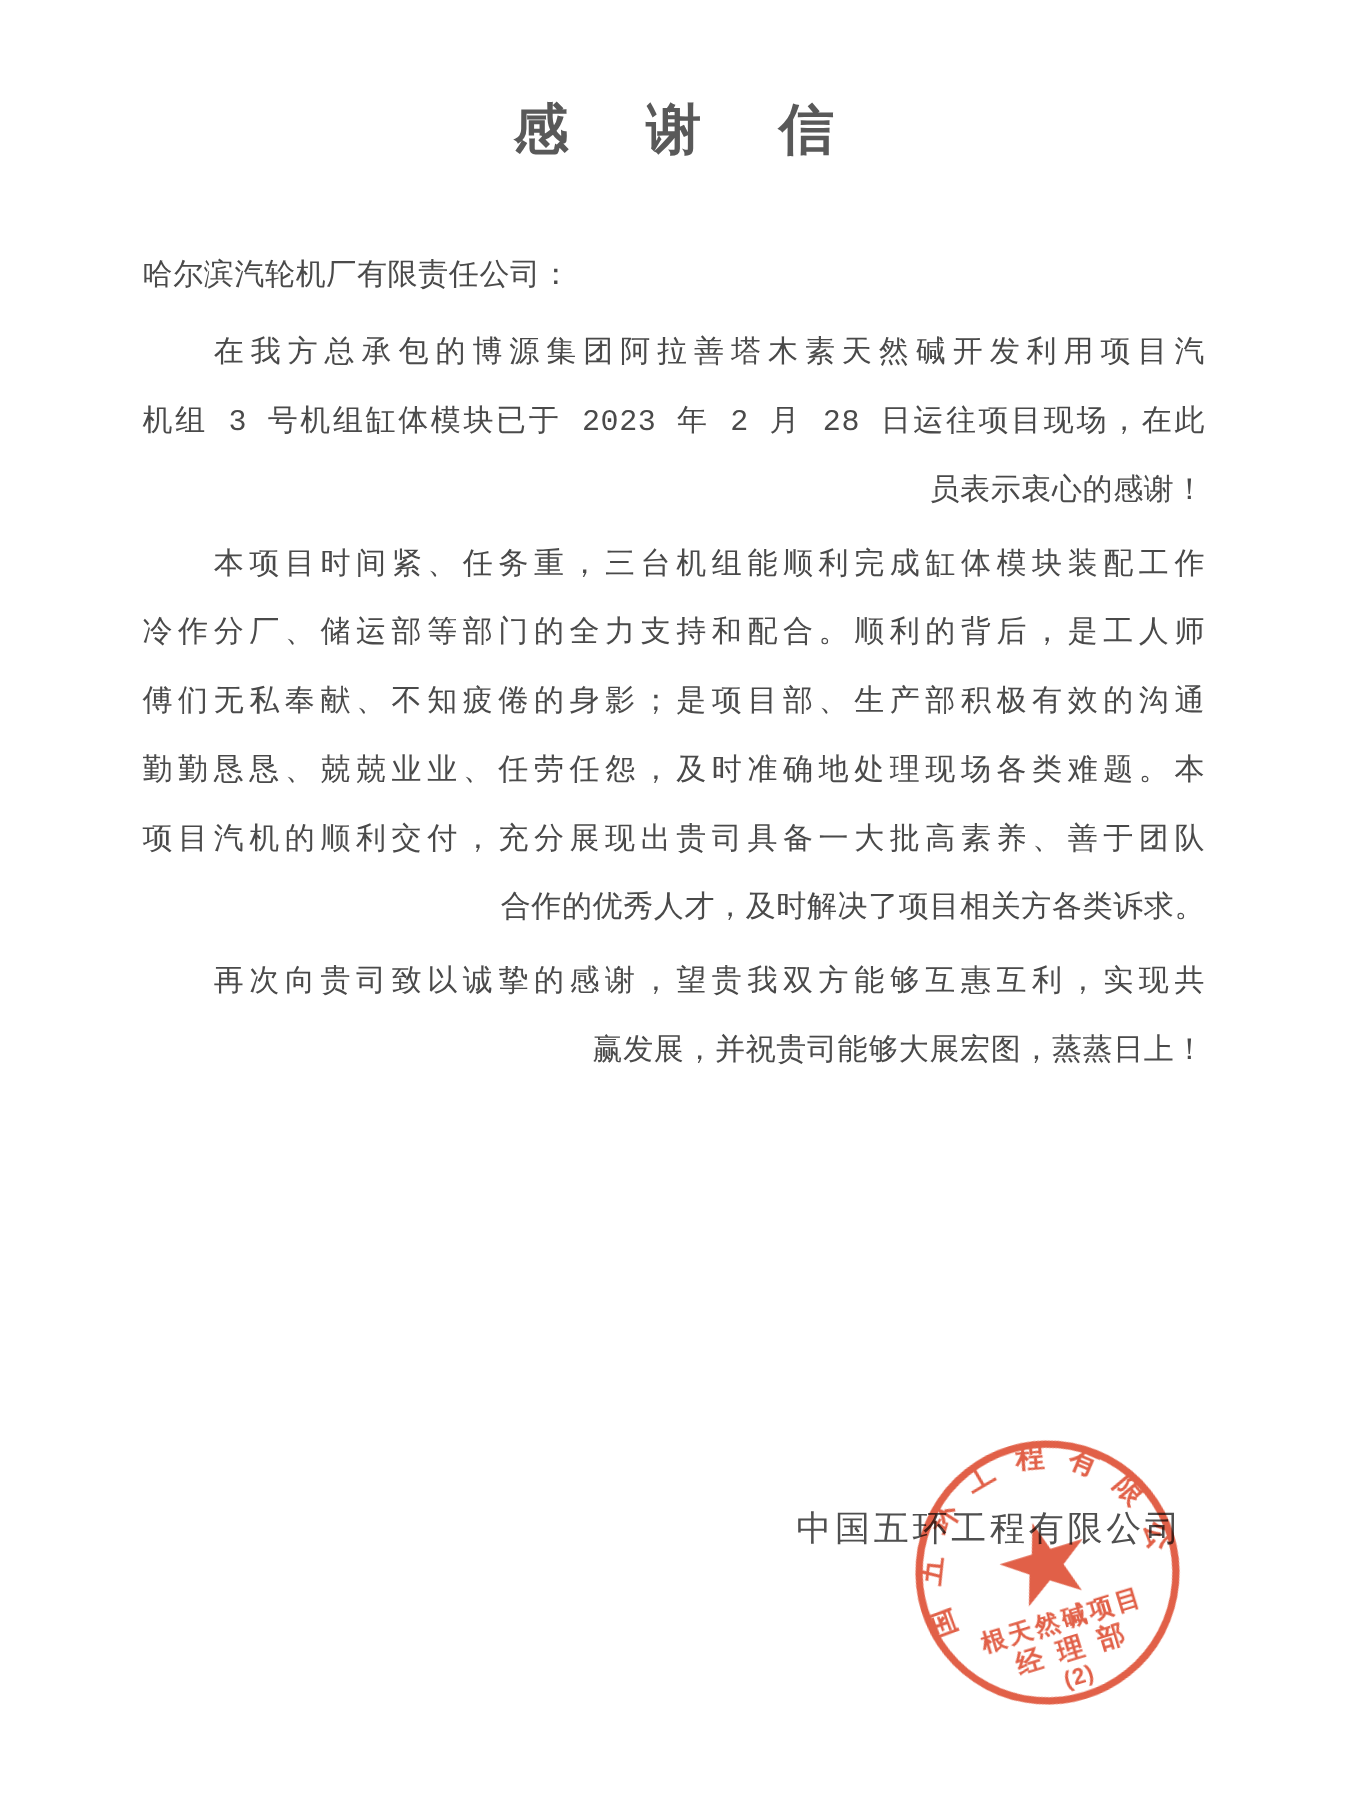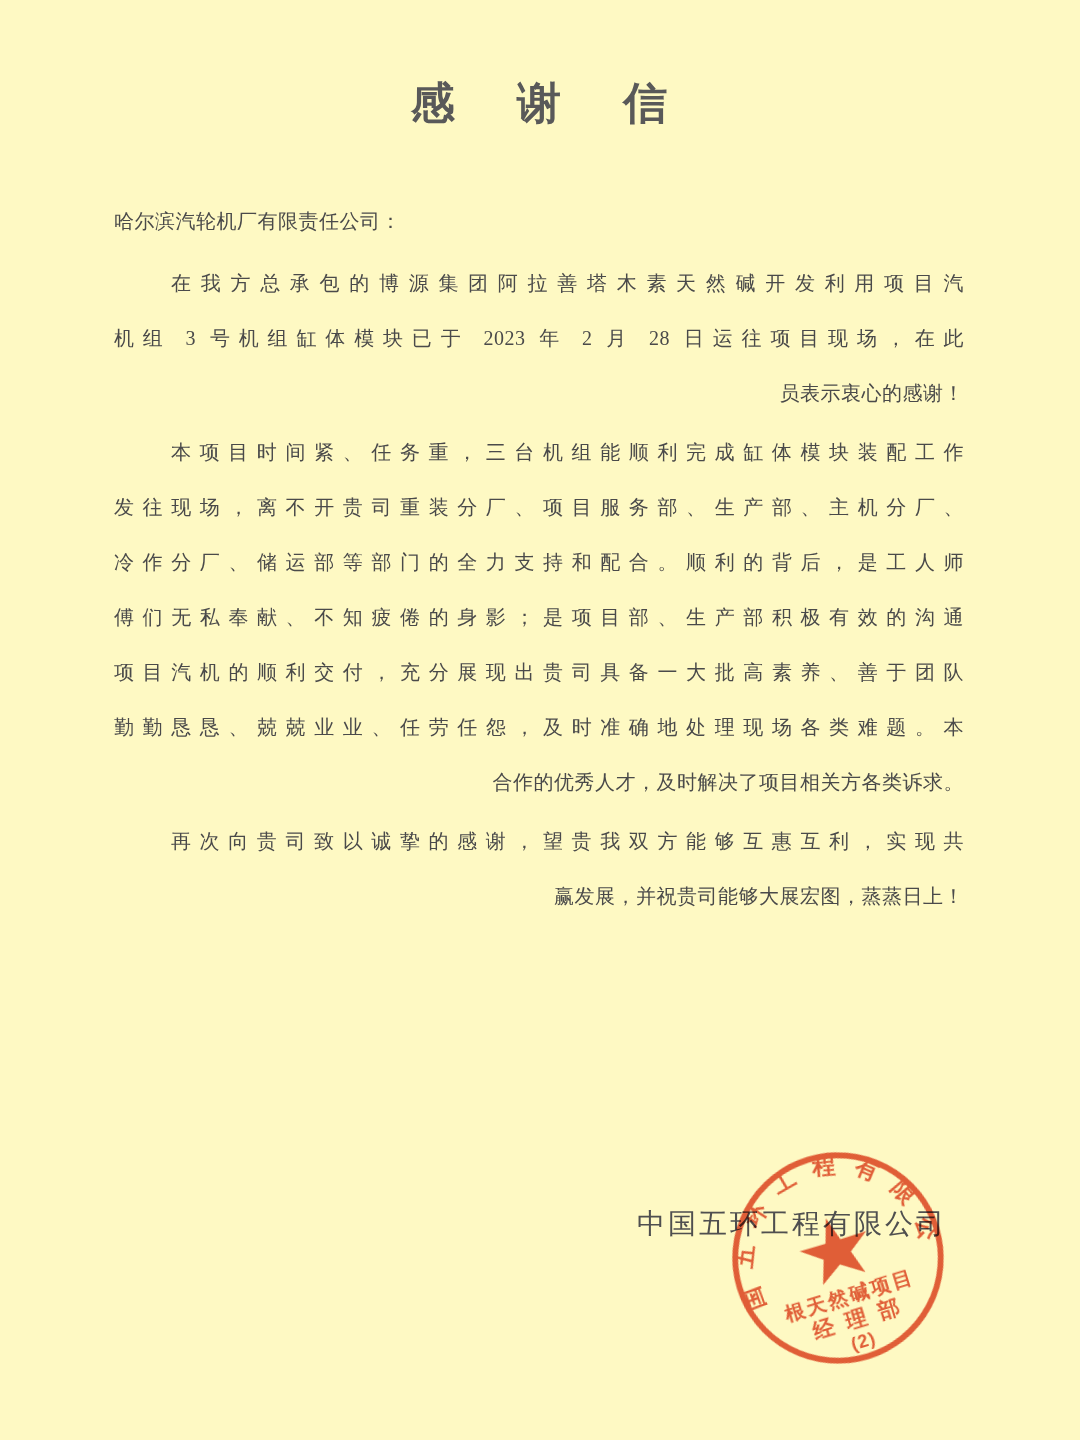--- a/index.html
+++ b/index.html
@@ -1,44 +1,45 @@
 <!DOCTYPE html>
 <html><head>
 <meta charset="utf-8">
 <style>
   html,body { margin:0; padding:0; background:#e8e8e8; }
   .page {
     position:relative;
     width:1080px; height:1440px;
     margin:0 auto;
-    background:#fef9c3;
+    background:#ffffff;
     overflow:hidden;
     font-family:"Liberation Serif","DejaVu Serif",serif;
   }
   .title {
     margin:74px 0 0 0;
     text-align:center;
     font-size:44px;
     font-weight:700;
     letter-spacing:2px;
     word-spacing:46px;
     color:#595959;
     font-family:"Liberation Sans","DejaVu Sans",sans-serif;
   }
   .body-text {
     position:absolute;
     left:114px; right:116px; top:194px;
     color:#4a4a4a;
   }
   .line {
-    font-size:20px;
+    font-size:24px;
     line-height:55px;
     height:55px;
     white-space:nowrap;
     letter-spacing:0.5px;
+    font-family:Liberation Mono, monospace;
   }
   .line.justify, .line.indent-justify {
     white-space:normal;
     text-align:justify;
     text-align-last:justify;
     -moz-text-align-last:justify;
   }
   .line.indent-justify { padding-left:57px; margin-top:4px; }
   .line.plain { text-align:right; }
   .line.salutation { margin-bottom:7px; }
@@ -80,25 +81,24 @@
   <h1 class="title">感 谢 信</h1>
 
   <div class="body-text">
     <div class="line salutation">哈尔滨汽轮机厂有限责任公司：</div>
     <div>
 
     <div class="line indent-justify">在我方总承包的博源集团阿拉善塔木素天然碱开发利用项目汽</div>
         <div class="line justify">机组 3 号机组缸体模块已于 2023 年 2 月 28 日运往项目现场，在此</div>
         <div class="line plain">员表示衷心的感谢！</div>
         <div class="line indent-justify">本项目时间紧、任务重，三台机组能顺利完成缸体模块装配工作</div>
-        <div class="line justify">发往现场，离不开贵司重装分厂、项目服务部、生产部、主机分厂、</div>
         <div class="line justify">冷作分厂、储运部等部门的全力支持和配合。顺利的背后，是工人师</div>
         <div class="line justify">傅们无私奉献、不知疲倦的身影；是项目部、生产部积极有效的沟通</div>
+        <div class="line justify">勤勤恳恳、兢兢业业、任劳任怨，及时准确地处理现场各类难题。本</div>
         <div class="line justify">项目汽机的顺利交付，充分展现出贵司具备一大批高素养、善于团队</div>
-        <div class="line justify">勤勤恳恳、兢兢业业、任劳任怨，及时准确地处理现场各类难题。本</div>
         <div class="line plain">合作的优秀人才，及时解决了项目相关方各类诉求。</div>
         <div class="line indent-justify">再次向贵司致以诚挚的感谢，望贵我双方能够互惠互利，实现共</div>
         <div class="line plain">赢发展，并祝贵司能够大展宏图，蒸蒸日上！</div>
       </div>
   </div>
 
   <div class="signature">
     <div class="sig-line">中国五环工程有限公司</div>
   </div>
 

